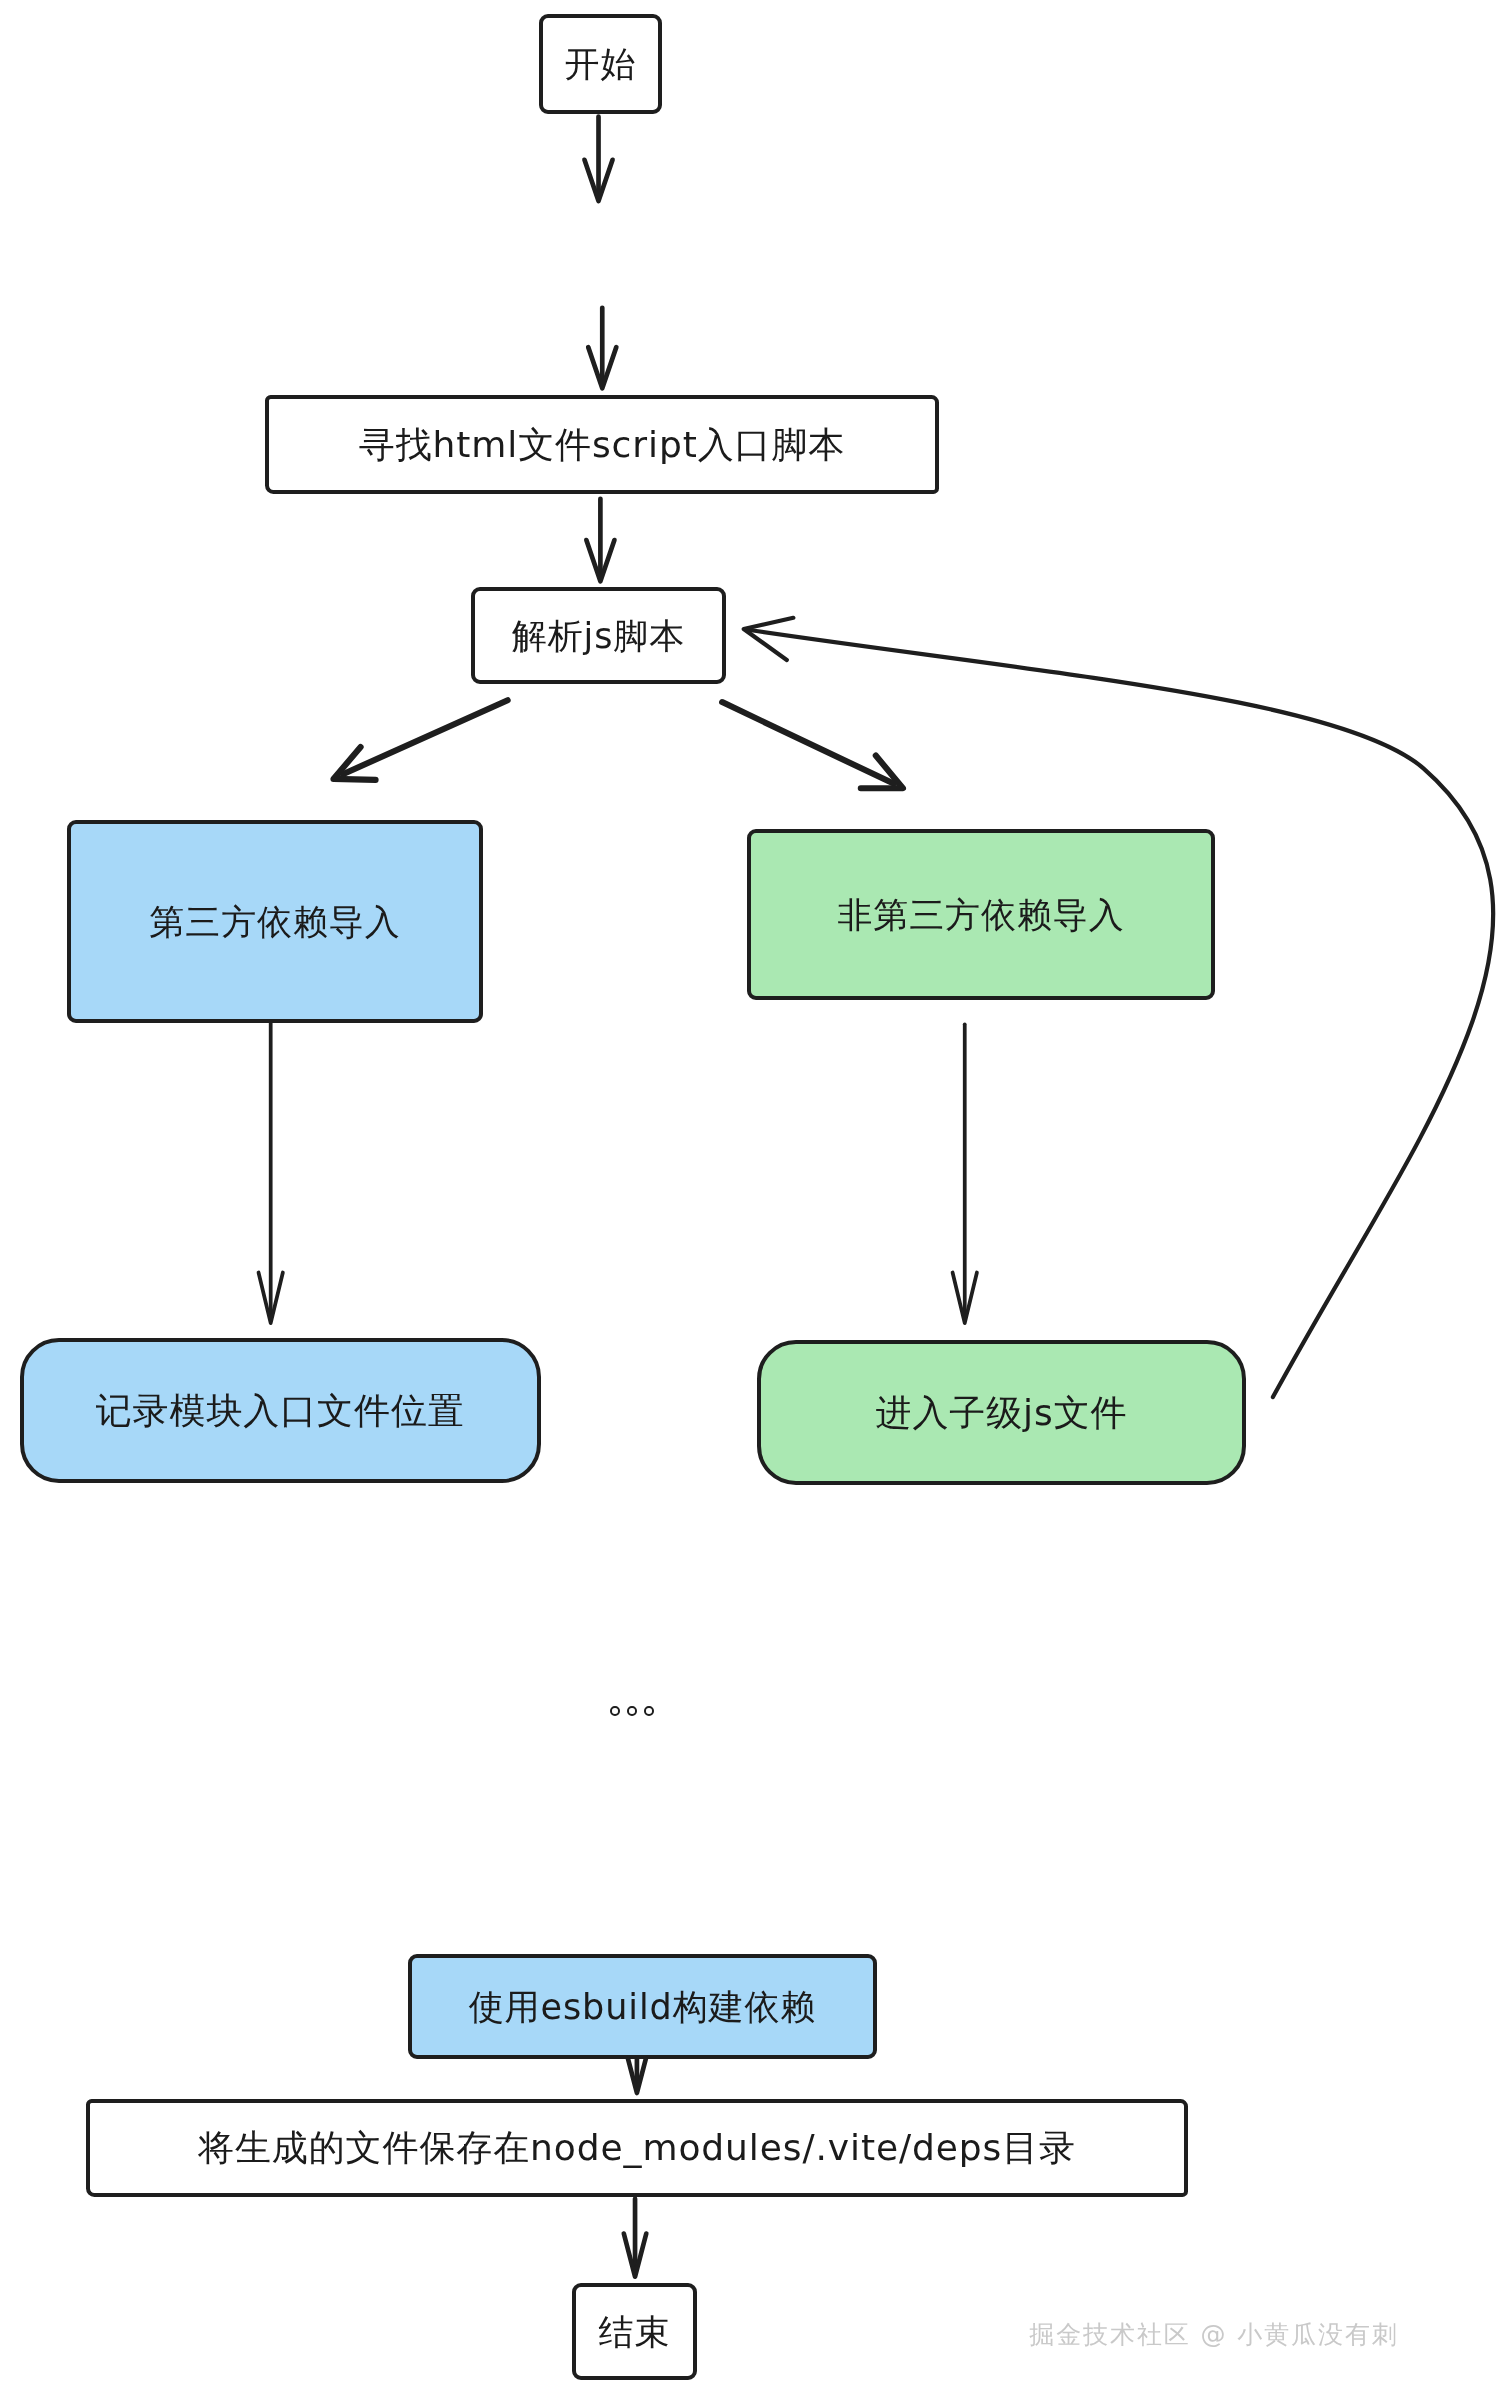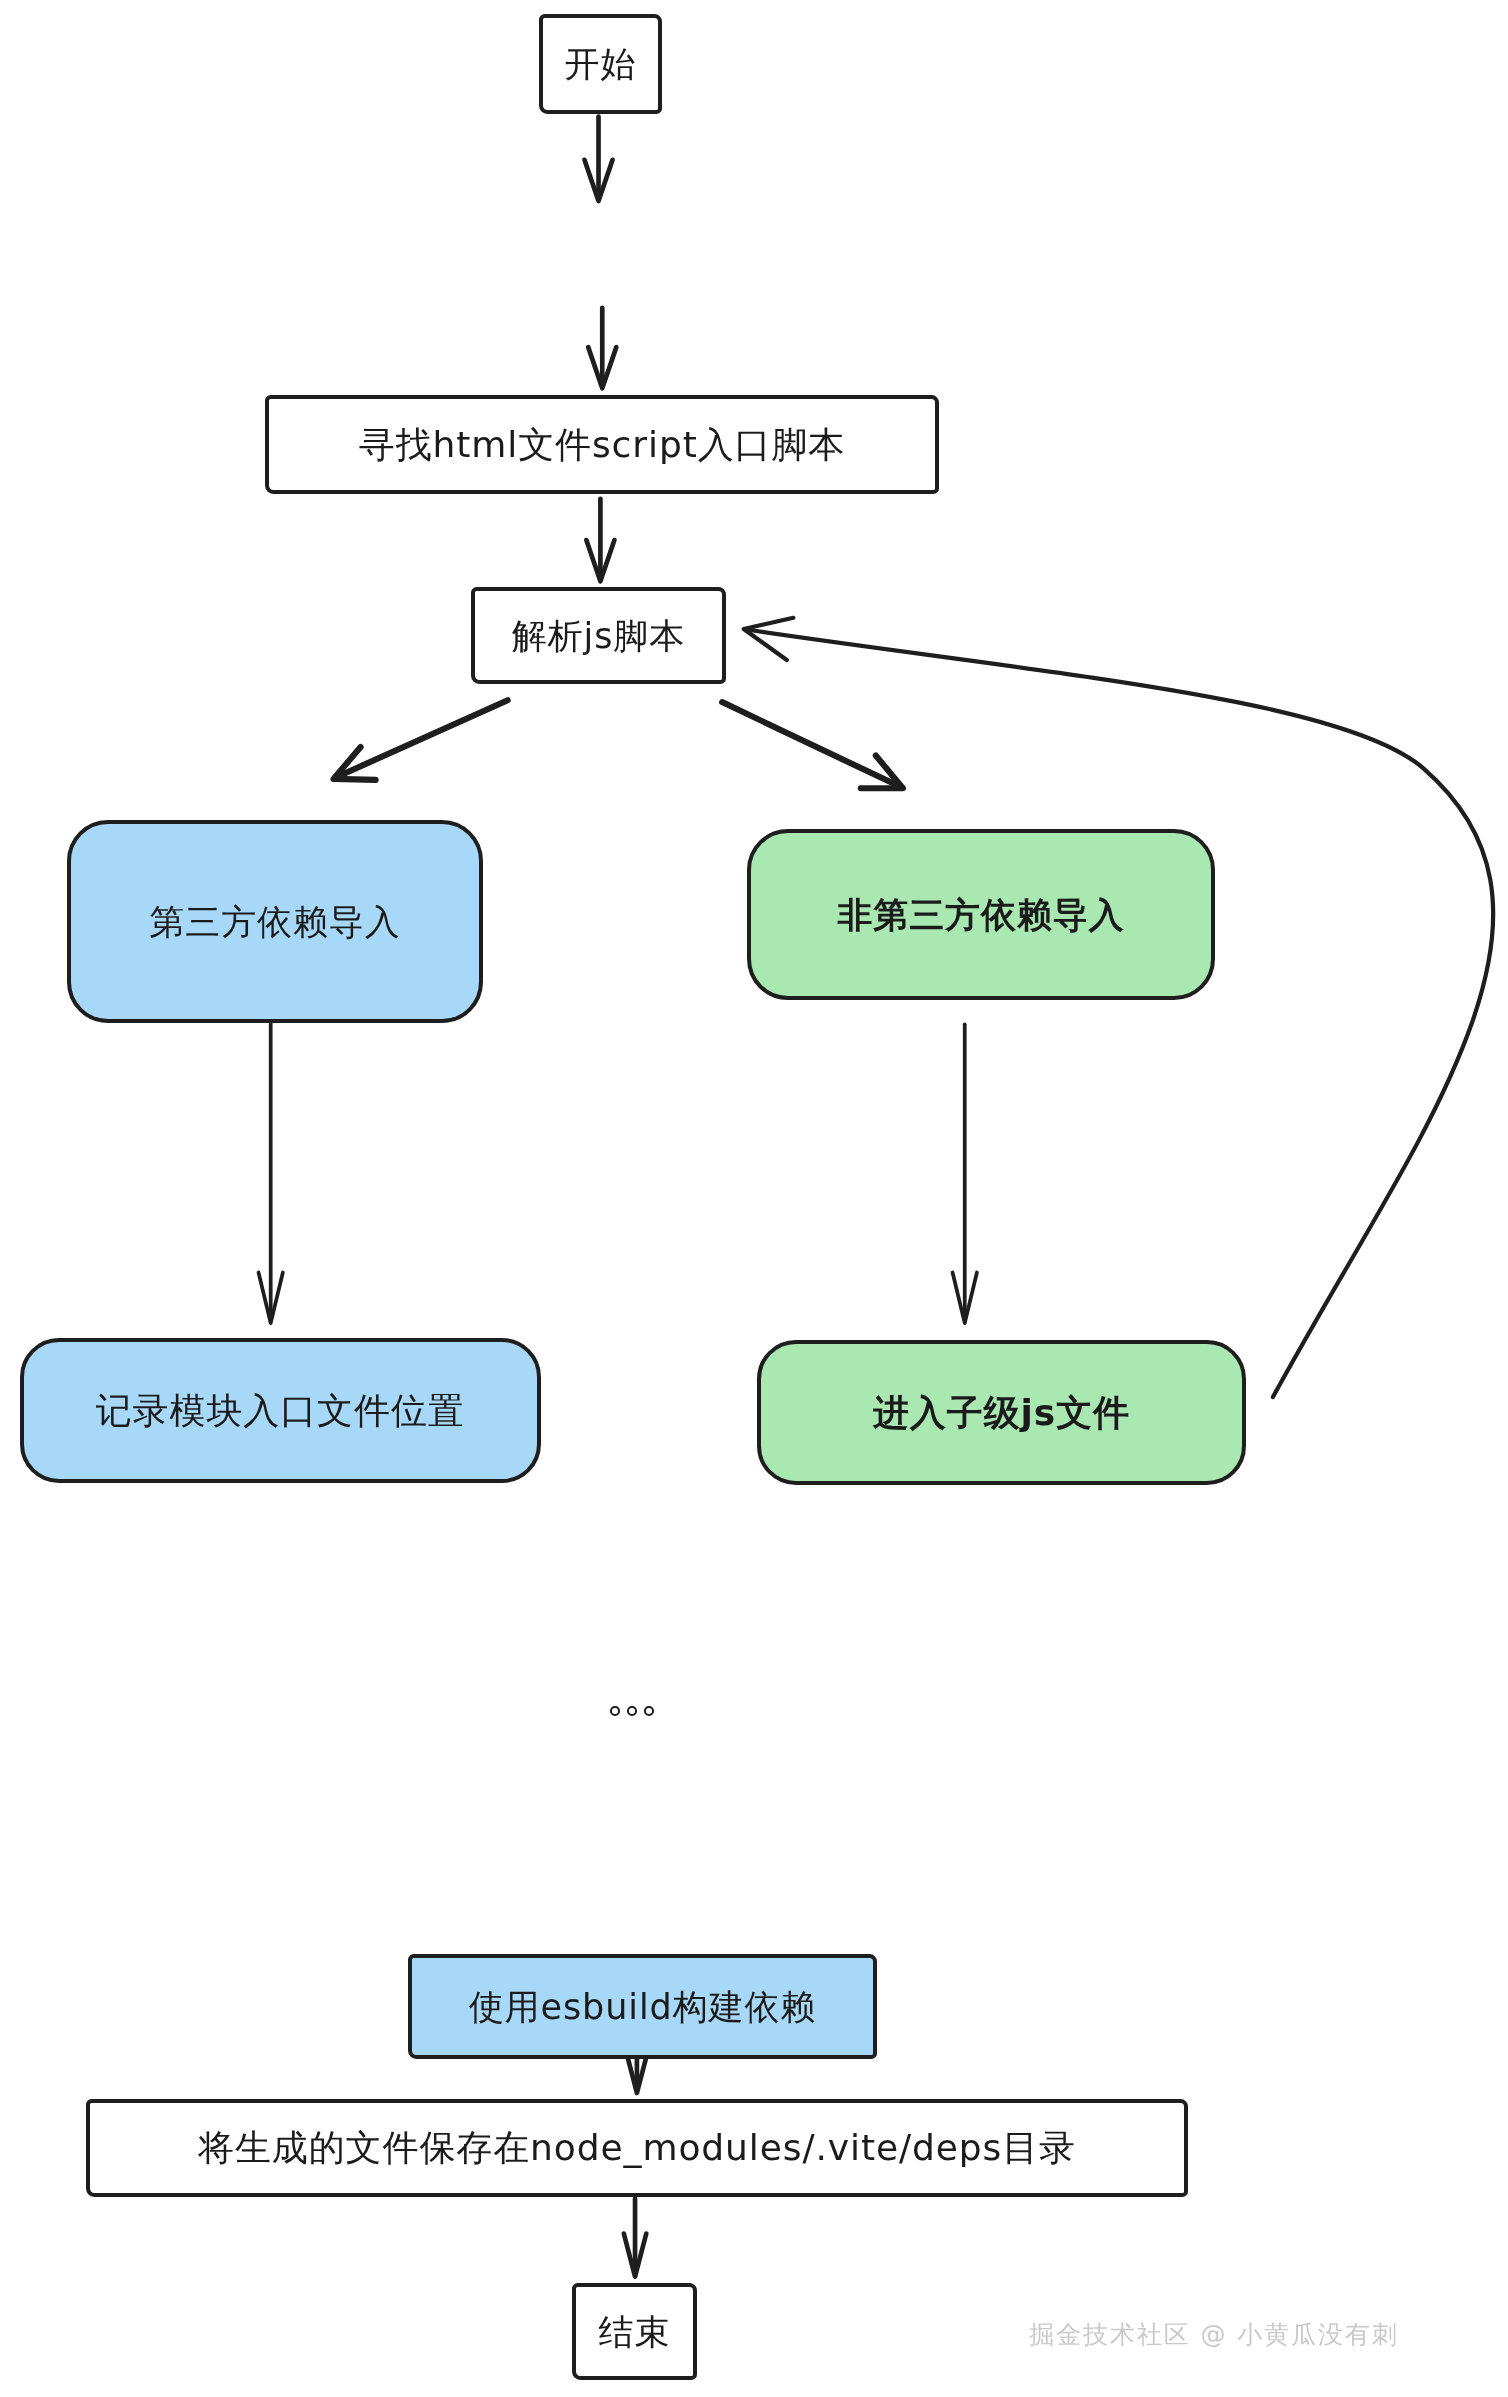--- a/index.html
+++ b/index.html
@@ -9,22 +9,22 @@
   .node {
     position: absolute; box-sizing: border-box;
     display: flex; align-items: center; justify-content: center;
     border: 4.7px solid #1e1e1e; background: #ffffff;
     color: #1b1b1b; font-size: 36px; letter-spacing: 0.9px;
     text-align: center; line-height: 1.2;
   }
   .rect  { border-radius: 5.6px 7.5px 5.6px 8.4px; }
   .round { border-radius: 41px; }
   .blue  { background: #a7d8f8; }
-  .green { background: #aae8b2; font-weight: bold; }
-  .small { font-size: 35px; }
+  .green { background: #aae8b2; }
+  .small { font-size: 35px; border-radius: 9px; }
   .dots { position: absolute; left: 610px; top: 1706px; display: flex; gap: 7.5px; }
   .dot  { width: 5.6px; height: 5.6px; border: 2.8px solid #1e1e1e; border-radius: 50%; background: transparent; }
   .watermark {
     position: absolute; right: 13px; top: 2318px; width: 562px;
     text-align: center; font-size: 25px; font-weight: normal;
     color: #c9c9c9; letter-spacing: 1.9px;
     text-shadow: 1.9px 1.9px 0.9px #ffffff;
   }
 </style>
 </head>

